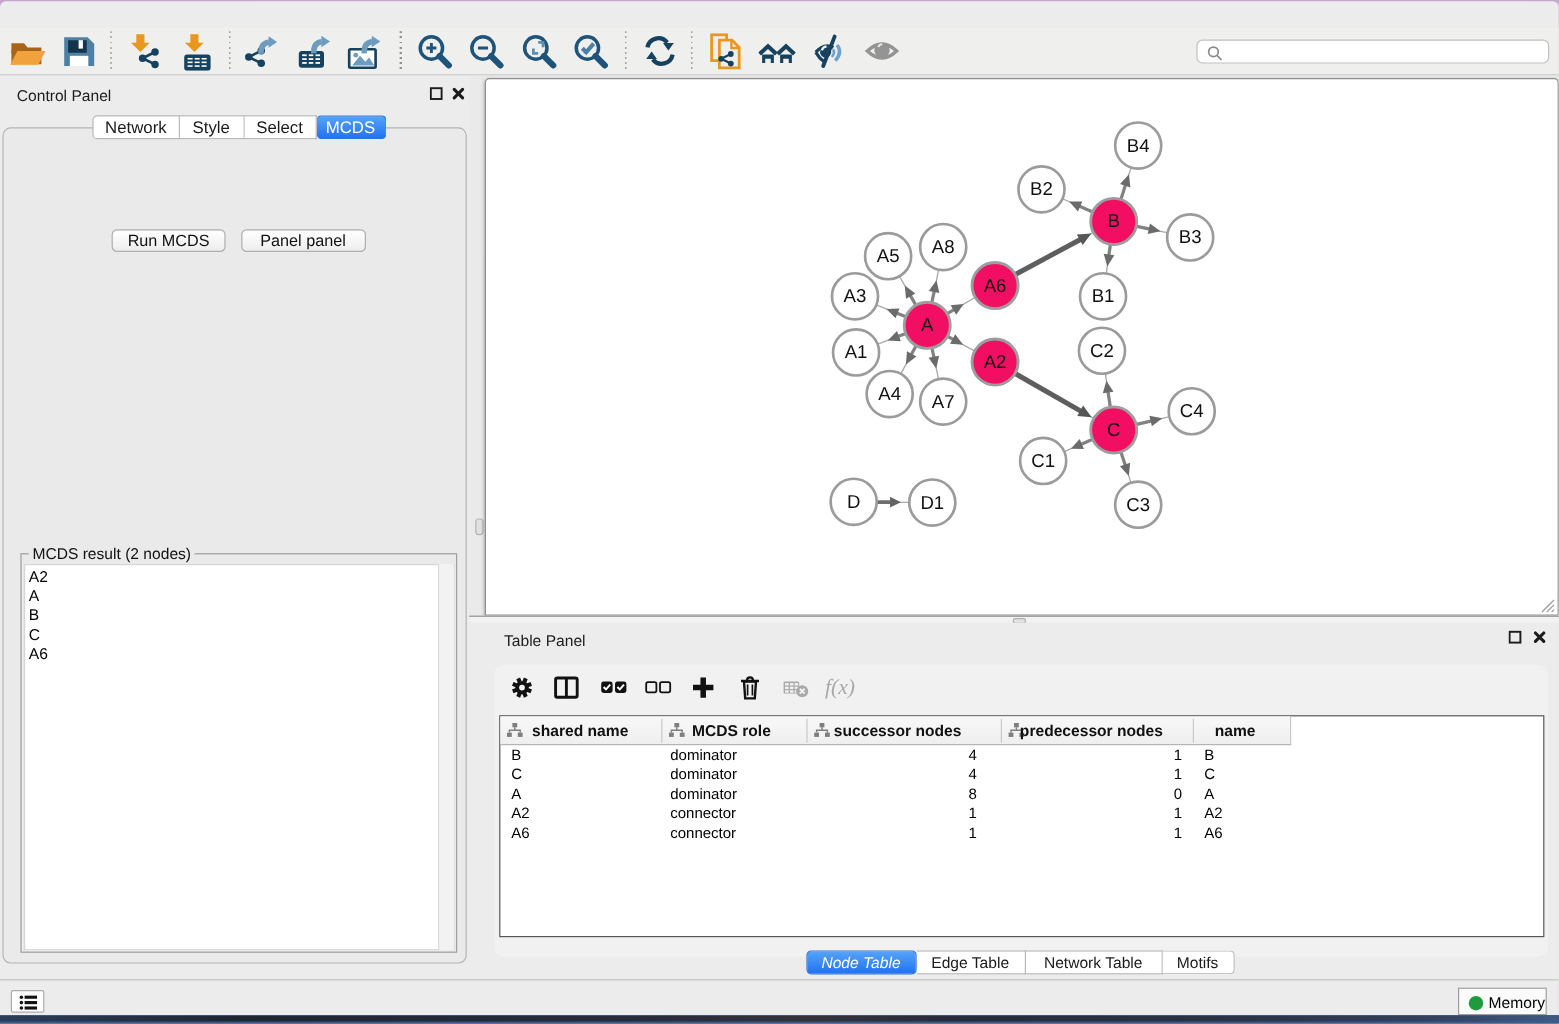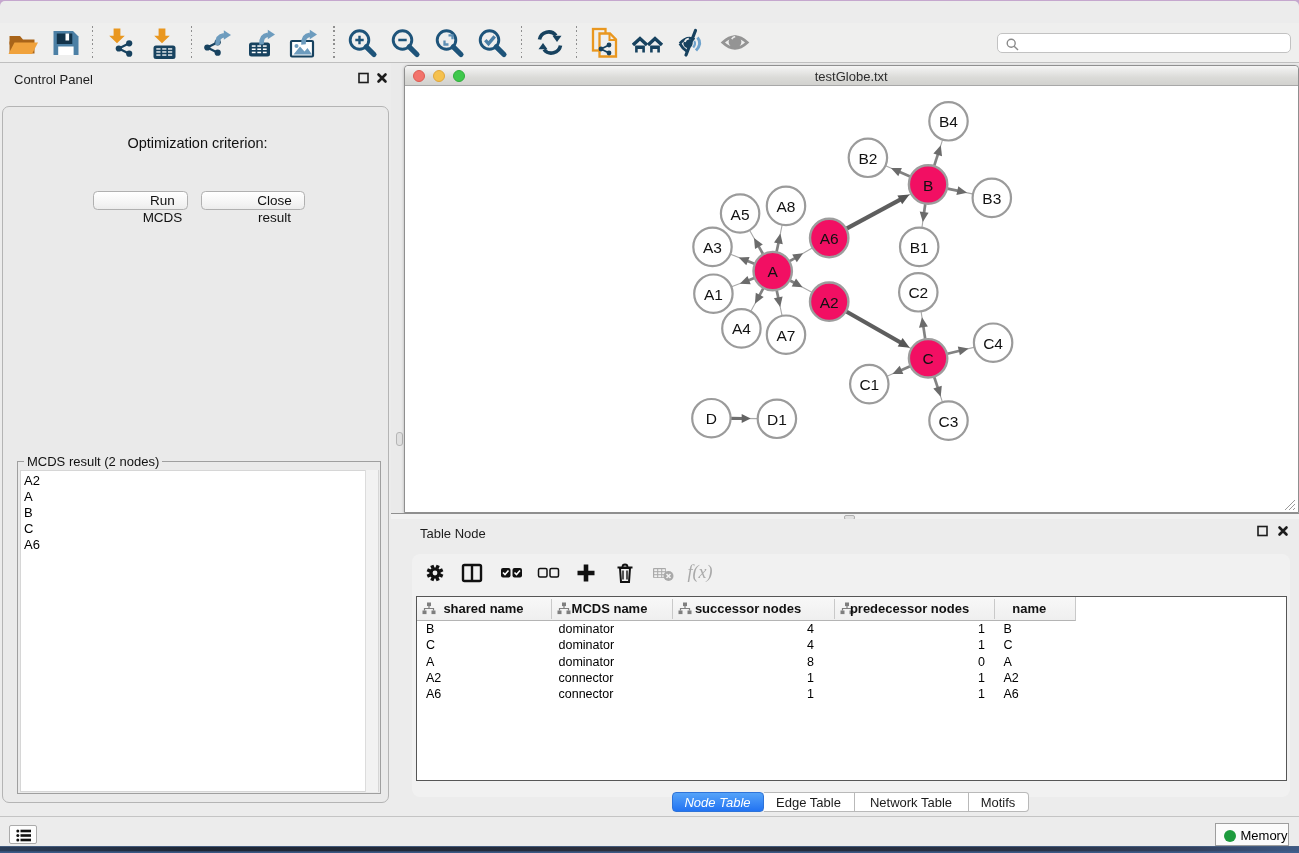--- a/index.html
+++ b/index.html
@@ -20,21 +20,21 @@
 #cpanel .hdr { position:absolute; left:14px; top:9px; font-size:13px; color:#1d1d1d; }
 #cp-inner { position:absolute; left:2px; top:43px; width:387px; height:697px; background:#eaeaea; border:1px solid #b4b4b4; border-radius:7px; }
 #tabs { position:absolute; left:77px; top:33px; height:20px; display:flex; }
 #tabs .tab { height:20px; line-height:19px; text-align:center; font-size:14px; color:#1b1b1b; background:#fff; border:1px solid #b9b9b9; border-left:none; }
 #tabs .tab.first { border-left:1px solid #b9b9b9; border-radius:4px 0 0 4px; }
 #tabs .tab.sel { background:linear-gradient(#55a3f9,#2273f2); color:#fff; border-color:#2e73d8; border-radius:4px; }
 #optlabel { position:absolute; left:2px; top:72px; width:391px; text-align:center; font-size:14.5px; color:#111; }
 #combo { position:absolute; left:42px; top:95px; width:312px; height:21px; background:#fff; border:1px solid #b6b6b6; border-radius:4.5px; }
 #combo .txt { position:absolute; left:11px; top:2px; font-size:14px; letter-spacing:0.1px; color:#111; }
 #combo .btn { position:absolute; right:-1px; top:-1px; width:17px; height:21px; background:linear-gradient(#56a4fa,#1d6cf1); border-radius:0 4.5px 4.5px 0; }
-.pushbtn { position:absolute; top:128px; height:19px; background:linear-gradient(#ffffff,#f3f3f3 70%,#ececec); border:1px solid #b0b0b0; border-radius:4.5px; font-size:13.5px; color:#111; text-align:center; line-height:17px;padding-left:44px; }
+.pushbtn { position:absolute; top:128px; height:19px; background:linear-gradient(#ffffff,#f3f3f3 70%,#ececec); border:1px solid #b0b0b0; border-radius:4.5px; font-size:13.5px; color:#111; text-align:center; line-height:17px; }
 #fieldset { position:absolute; left:17px; top:398px; width:364px; height:333px; border:1px solid #9f9f9f; }
 #fieldset .legend { position:absolute; left:6px; top:-8px; background:#eaeaea; padding:0 3px; font-size:13px; color:#111; }
 #fieldset .list { position:absolute; left:1.5px; top:7.5px; width:359px; height:322px; background:#fff; border:1px solid #d6d6d6; }
 #fieldset .list div { font-size:13px; color:#000; padding-left:3.5px; height:16px; line-height:16px; }
 #fieldset .sb { position:absolute; right:2.5px; top:7.5px; width:13px; height:322px; background:#f2f2f2; border-left:1px solid #dcdcdc; }
 
 #desk { position:absolute; left:391px; top:0; width:908px; height:753px; background:#eaeaea; }
 #vhandle { position:absolute; left:5px; top:369px; width:7px; height:14px; background:#e0e0e0; border:1px solid #b5b5b5; border-radius:3px; }
 #netwin { position:absolute; left:12.5px; top:1.5px; width:895.5px; height:448px; background:#fff; border:1px solid #8f8f8f; border-radius:4px 4px 0 0; box-shadow:0 1px 3px rgba(0,0,0,.25); }
 #netwin .tb { position:absolute; left:0; top:0; width:100%; height:20.5px; background:linear-gradient(#f5f5f5,#dbdbd8 60%,#d2d2cf); border-bottom:1px solid #a8a8a8; border-radius:4px 4px 0 0; }
@@ -206,44 +206,43 @@
       </div>
     </div>
   <div id="main">
     <div id="cpanel">
       <div class="hdr">Control Panel</div>
       <svg class="abs" style="left:358px; top:9px;" width="30" height="12" viewBox="0 0 30 12">
           <rect x="1" y="1.5" width="9" height="9" fill="none" stroke="#1c1c1c" stroke-width="1.6"></rect>
           <path d="M20.5 2.5 L27.5 9.5 M27.5 2.5 L20.5 9.5" stroke="#1c1c1c" stroke-width="2.6" stroke-linecap="round"></path>
         </svg>
       <div id="cp-inner"></div>
-      <div id="optlabel">Optimization criterion:</div>
+      <div id="tabs">
+        <div class="tab first" style="width:72.5px;">Network</div>
+        <div class="tab" style="width:54px;">Style</div>
+        <div class="tab" style="width:60px;">Select</div>
+        <div class="tab sel" style="width:58px;">MCDS</div>
+      </div>
       <div class="pushbtn" style="left:93px; width:95px;">Run MCDS</div>
-      <div class="pushbtn" style="left:200.5px; width:104px;">Close result</div>
+      <div class="pushbtn" style="left:200.5px; width:104px;">Panel panel</div>
       <div id="fieldset">
         <div class="list">
           <div style="margin-top:2px;">A2</div>
             <div>A</div>
             <div>B</div>
             <div>C</div>
             <div>A6</div>
         </div>
         <div class="sb"></div>
         <div class="legend">MCDS result (2 nodes)</div>
       </div>
     </div>
     <div id="desk">
       <div id="vhandle"></div>
       <div id="netwin">
-        <div class="tb">
-          <div class="tl" style="left:8.5px; background:#f2736b; border:0.5px solid #dd5b52;"></div>
-          <div class="tl" style="left:28.5px; background:#f5c14e; border:0.5px solid #e0a73b;"></div>
-          <div class="tl" style="left:48.5px; background:#3fc84c; border:0.5px solid #2fae3c;"></div>
-          <div class="t">testGlobe.txt</div>
-        </div>
         <svg class="abs" style="left:0px; top:21.5px;" width="894" height="425" viewBox="0 0 894 425">
             <line x1="349.3" y1="191.1" x2="325.9" y2="200.0" stroke="#a8a8a8" stroke-width="1.1"></line>
 <line x1="349.3" y1="191.1" x2="343.2" y2="193.5" stroke="#828282" stroke-width="2.7"></line>
 <polygon points="334.8,196.7 342.5,188.9 345.7,197.3" fill="#6b6b6b"></polygon>
 <line x1="349.4" y1="176.8" x2="324.9" y2="166.9" stroke="#a8a8a8" stroke-width="1.1"></line>
 <line x1="349.4" y1="176.8" x2="342.0" y2="173.8" stroke="#828282" stroke-width="2.7"></line>
 <polygon points="333.7,170.4 344.6,170.0 341.3,178.3" fill="#6b6b6b"></polygon>
 <line x1="358.3" y1="201.4" x2="345.4" y2="225.0" stroke="#a8a8a8" stroke-width="1.1"></line>
 <line x1="358.3" y1="201.4" x2="354.2" y2="208.8" stroke="#828282" stroke-width="2.7"></line>
 <polygon points="349.9,216.7 350.8,205.7 358.7,210.0" fill="#6b6b6b"></polygon>
@@ -339,21 +338,21 @@
 <text x="371.9" y="332.3" font-size="15.5" fill="#111" text-anchor="middle" dominant-baseline="central">D1</text>
           </svg>
         <svg class="abs" style="right:2px; bottom:1px;" width="12" height="12" viewBox="0 0 12 12">
           <path d="M11 1 L1 11 M11 5 L5 11 M11 9 L9 11" stroke="#9a9a9a" stroke-width="1"></path>
         </svg>
       </div>
       <div id="hsplit">
           <div id="hhandle"></div>
         </div>
       <div id="tpanel">
-        <div class="hdr">Table Node</div>
+        <div class="hdr">Table Panel</div>
         <svg class="abs" style="left:866px; top:6px;" width="32" height="12" viewBox="0 0 32 12">
             <rect x="1" y="1.5" width="9" height="9" fill="none" stroke="#1c1c1c" stroke-width="1.6"></rect>
             <path d="M22.5 2.5 L29.5 9.5 M29.5 2.5 L22.5 9.5" stroke="#1c1c1c" stroke-width="2.6" stroke-linecap="round"></path>
           </svg>
         <div id="tp-box">
           <div id="tp-toolbar">
               <svg style="position:absolute;left:10.5px;top:5.5px;" width="26" height="26" viewBox="0 0 26 26">
                 <g fill="#111">
                   <circle cx="13" cy="13" r="5.6"></circle>
                   <g stroke="#111" stroke-width="3.4">
@@ -440,21 +439,21 @@
                     <rect x="0.5" y="8.5" width="4" height="3.6"></rect>
                     <rect x="9.5" y="8.5" width="4" height="3.6"></rect>
                   </g>
                   <path d="M7 4 v2.5 M2.5 8.5 V6.5 h9 V8.5" stroke="#7f7f7f" stroke-width="1.2" fill="none"></path>
                 </svg>
                 <div class="cs" style="left:134.3px;"></div>
                 <div class="cs" style="left:255.1px;"></div>
                 <div class="cs" style="left:417px;"></div>
                 <div class="cs" style="left:577.8px;"></div>
                 <div class="hl" style="left:17px;width:100px;">shared name</div>
-                <div class="hl" style="left:143px;width:100px;">MCDS name</div>
+                <div class="hl" style="left:143px;width:100px;">MCDS role</div>
                 <div class="hl" style="left:271.5px;width:120px;">successor nodes</div>
                 <div class="hl" style="left:433px;width:120px;">predecessor nodes</div>
                 <div class="hl" style="left:562.8px;width:100px;">name</div>
               </div>
             <div class="trow" style="left:9.5px;top:24.7px;width:60px;text-align:left;height:auto;">
                 <div style="height:16.3px;line-height:16.3px;">B</div>
                 <div style="height:16.3px;line-height:16.3px;">C</div>
                 <div style="height:16.3px;line-height:16.3px;">A</div>
                 <div style="height:16.3px;line-height:16.3px;">A2</div>
                 <div style="height:16.3px;line-height:16.3px;">A6</div>

